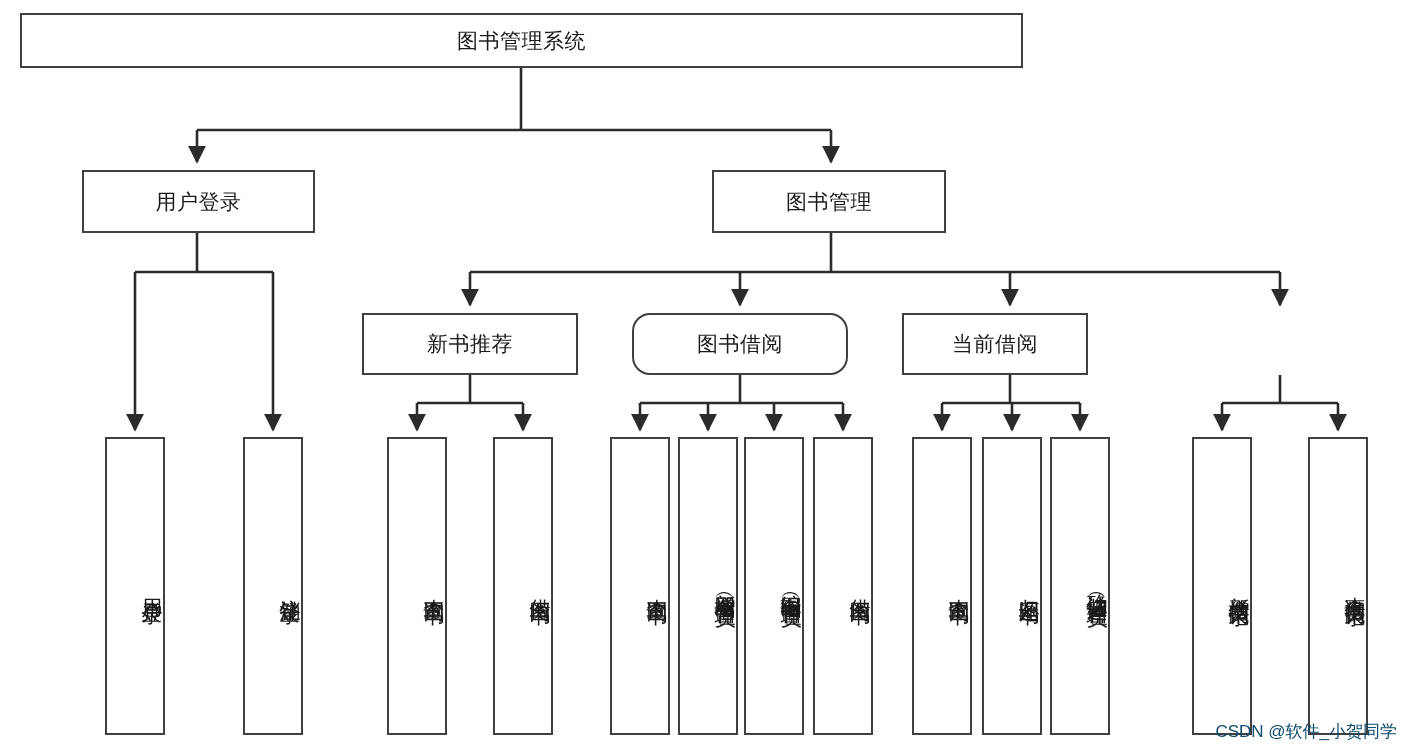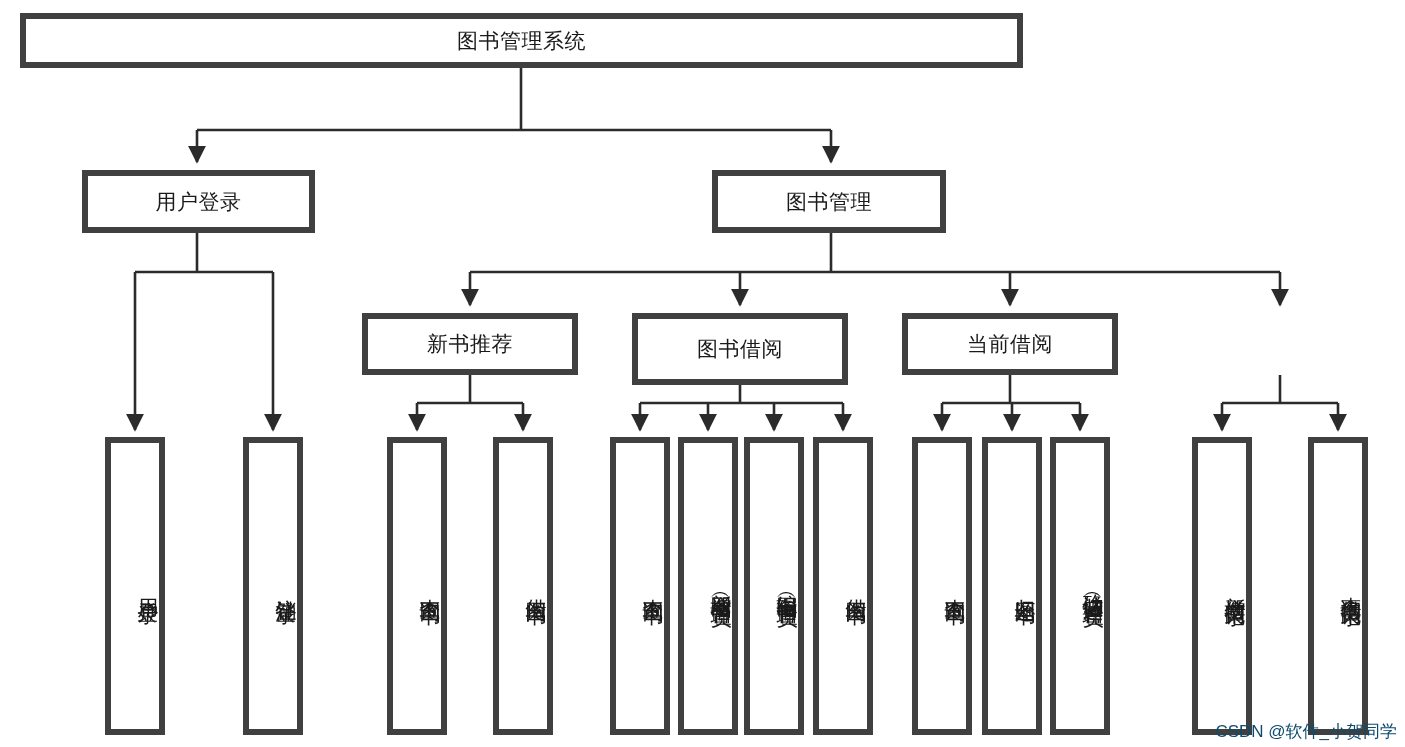--- a/index.html
+++ b/index.html
@@ -23,21 +23,21 @@
     position: absolute;
     left: 0;
     top: 0;
     width: 1405px;
     height: 747px;
   }
   .node {
     position: absolute;
     box-sizing: border-box;
     background: #ffffff;
-    border: 6px solid #404040;
+    border: 2px solid #404040;
     display: flex;
     align-items: center;
     justify-content: center;
     color: #1a1a1a;
   }
   .node.horiz {
     font-size: 21px;
     letter-spacing: 0.5px;
   }
   .node.vert {
@@ -129,24 +129,24 @@
   <div class="node horiz" style="left:82px; top:170px; width:233px; height:63px;">
     <span>用户登录</span>
   </div>
   <div class="node horiz" style="left:712px; top:170px; width:234px; height:63px;text-align:center;">
     <span>图书管理</span>
   </div>
 
   <div class="node horiz" style="left:362px; top:313px; width:216px; height:62px;">
     <span>新书推荐</span>
   </div>
-  <div class="node horiz" style="left:632px; top:313px; width:216px; height:72px;">
+  <div class="node horiz" style="left:632px; top:313px; width:216px; height:62px;border-radius:18px;">
     <span>图书借阅</span>
   </div>
-  <div class="node horiz" style="left:902px; top:313px; width:216px; height:62px;">
+  <div class="node horiz" style="left:902px; top:313px; width:186px; height:62px;">
     <span>当前借阅</span>
   </div>
 
   <div class="node vert" style="left:105px; top:437px; width:60px; height:298px;">
     <span class="vlabel">用户登录</span>
   </div>
   <div class="node vert" style="left:243px; top:437px; width:60px; height:298px;">
     <span class="vlabel">注销登录</span>
   </div>
 

